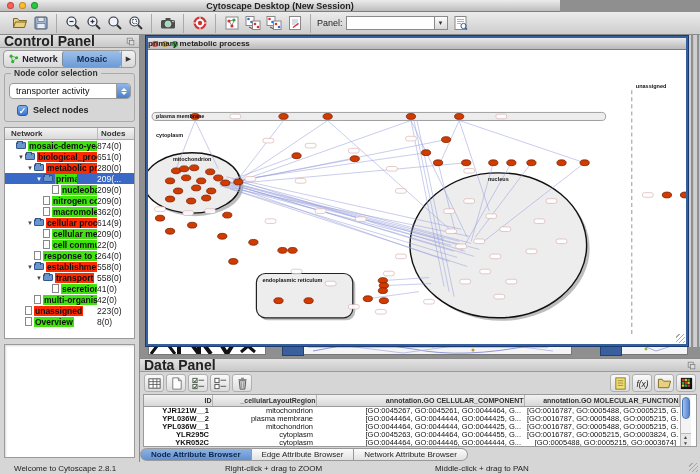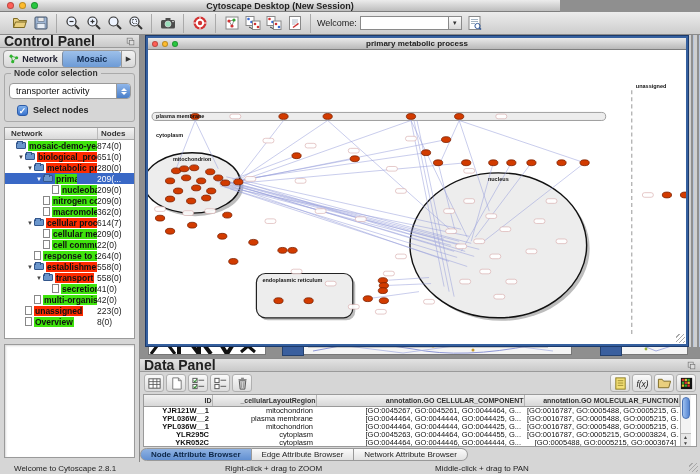--- a/index.html
+++ b/index.html
@@ -79,21 +79,21 @@
   
   .desktop { position:absolute; left:140px; top:35px; width:560px; height:427px; background:#8f8f8f; }
   .rightsliver { position:absolute; right:0; top:0; width:12px; height:312px;
     background:repeating-linear-gradient(90deg,#cfcfcf 0 3px,#8f8f8f 3px 5px,#b8c6dd 5px 6px); }
 
   
   .netwin { position:absolute; left:6px; top:1px; width:542px; height:310px; border:2px solid #35609f; box-shadow:0 0 0 1px #1c3a6b; background:#fff; display:flex; flex-direction:column; }
   .netwin .wtitle { height:12px; background:linear-gradient(#e9e9e9,#b9b9b9); border-bottom:1px solid #7e7e7e; position:relative; display:flex; align-items:center; flex:none; }
   .netwin .wtitle .lights { margin-left:4px; gap:4px; }
   .netwin .wtitle .light { width:6px; height:6px; }
-  .netwin .wtitle .title { position:absolute; left:0; right:0; text-align:center; font-size:8px; font-weight:bold; color:#222; }
+  .netwin .wtitle .title { position:absolute; left:0; right:0; text-align:left; font-size:8px; font-weight:bold; color:#222; }
   .canvas { flex:1; position:relative; background:#fff; overflow:hidden; }
   .canvas svg.net { position:absolute; left:0; top:0; width:100%; height:100%; }
   .grip { position:absolute; right:1px; bottom:1px; width:9px; height:9px;
     background:repeating-linear-gradient(135deg,transparent 0 2px,#aaa 2px 3px); }
 
   
   .frag { position:absolute; border:1px solid #777; background:#f4f4f4; overflow:hidden; }
   .frag svg { display:block; }
   .fragblue { position:absolute; width:22px; background:#3a5f9e; border:1px solid #23406e; }
 
@@ -239,21 +239,21 @@
           <svg viewBox="0 0 16 16">
             <rect x="2.5" y="1.5" width="11" height="13" fill="#fff" stroke="#888"></rect>
             <path d="M5 5h6M5 7h6M5 9h3.5" stroke="#9ab" stroke-width=".8"></path>
             <path d="M6 12.5l5.5-4" stroke="#c33" stroke-width="1.4"></path>
             <path d="M11.5 8.5l-2 .2 1 1.6z" fill="#c33"></path>
           </svg>
         </button>
       </span>
     </span>
   <span class="searchwrap">
-    <label>Welcome:</label>
+    <label>Panel:</label>
     <span class="searchbox">
       <input value="" style="">
       <span class="searchdrop">▾</span>
     </span>
     <button class="tbtn">
         <svg id="search-options-slot" viewBox="0 0 16 16">
           <rect x="2" y="1.5" width="11" height="13" fill="#fff" stroke="#888"></rect>
           <path d="M4 4.5h7M4 6.5h7M4 8.5h4" stroke="#9ab" stroke-width=".9"></path>
           <circle cx="10.5" cy="11" r="2.6" fill="none" stroke="#335a9a" stroke-width="1"></circle>
           <line x1="12.3" y1="12.8" x2="14" y2="14.5" stroke="#335a9a" stroke-width="1.4"></line>
@@ -350,21 +350,21 @@
         <div class="tree-row" style="padding-left: 30px;">
           <span class="arrow"></span>
           <span class="icon-file"></span>
           <span class="lbl green">macromolecule</span>
           <span class="count">362(0)</span>
         </div>
         <div class="tree-row" style="padding-left: 21px;">
           <span class="arrow">▼</span>
           <span class="icon-folder"></span>
           <span class="lbl red">cellular process</span>
-          <span class="count">614(7)</span>
+          <span class="count">614(9)</span>
         </div>
         <div class="tree-row" style="padding-left: 30px;">
           <span class="arrow"></span>
           <span class="icon-file"></span>
           <span class="lbl green">cellular metabo</span>
           <span class="count">209(0)</span>
         </div>
         <div class="tree-row" style="padding-left: 30px;">
           <span class="arrow"></span>
           <span class="icon-file"></span>

